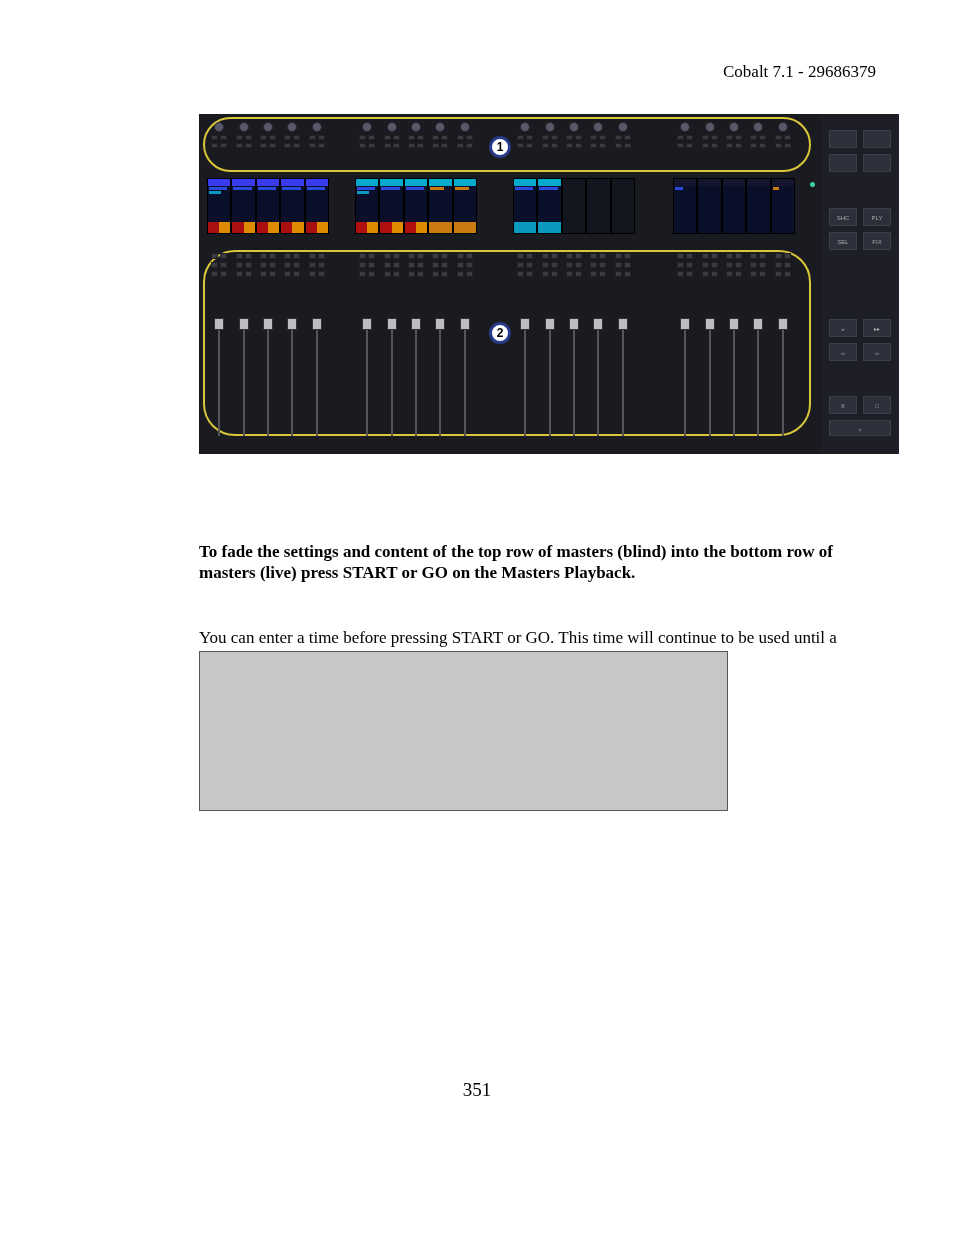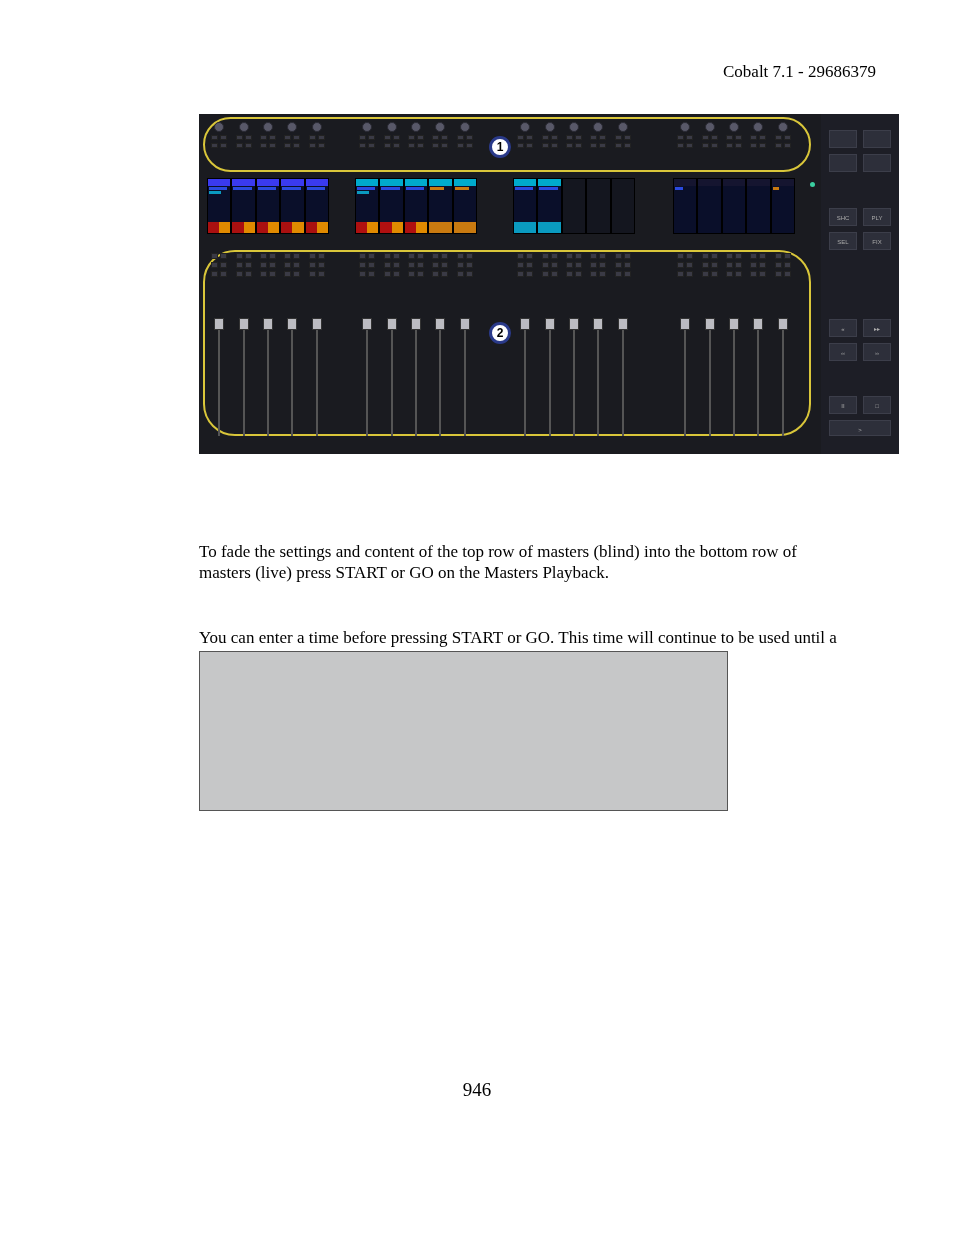--- a/index.html
+++ b/index.html
@@ -155,21 +155,21 @@
   }
   .sb-btn.wide { grid-column:1/3; height:16px; }
   
   .para {
     position: absolute;
     left: 199px;
     width: 654px;
     font-size: 17px;
     line-height: 1.25;
   }
-  .p1 { top: 541px; }
+  .p1 { top: 541px; font-weight: bold; }
   .p2 { top: 627px; }
   .gray-box {
     position: absolute;
     top: 651px;
     left: 199px;
     width: 529px;
     height: 160px;
     background: #c6c7c8;
     border: 1px solid #555;
   }
@@ -1168,13 +1168,13 @@
       <div class="sb-btn wide"><span>&gt;</span></div>
     </div>
   </div>
 </div>
 
 <p class="para p1">To fade the settings and content of the top row of masters (blind) into the bottom row of masters (live) press START or GO on the Masters Playback.</p>
 <p class="para p2">You can enter a time before pressing START or GO. This time will continue to be used until a new time is entered.</p>
 
 <div class="gray-box"></div>
 
-<div class="pagenum">946</div>
+<div class="pagenum">351</div>
 
 </body></html>

